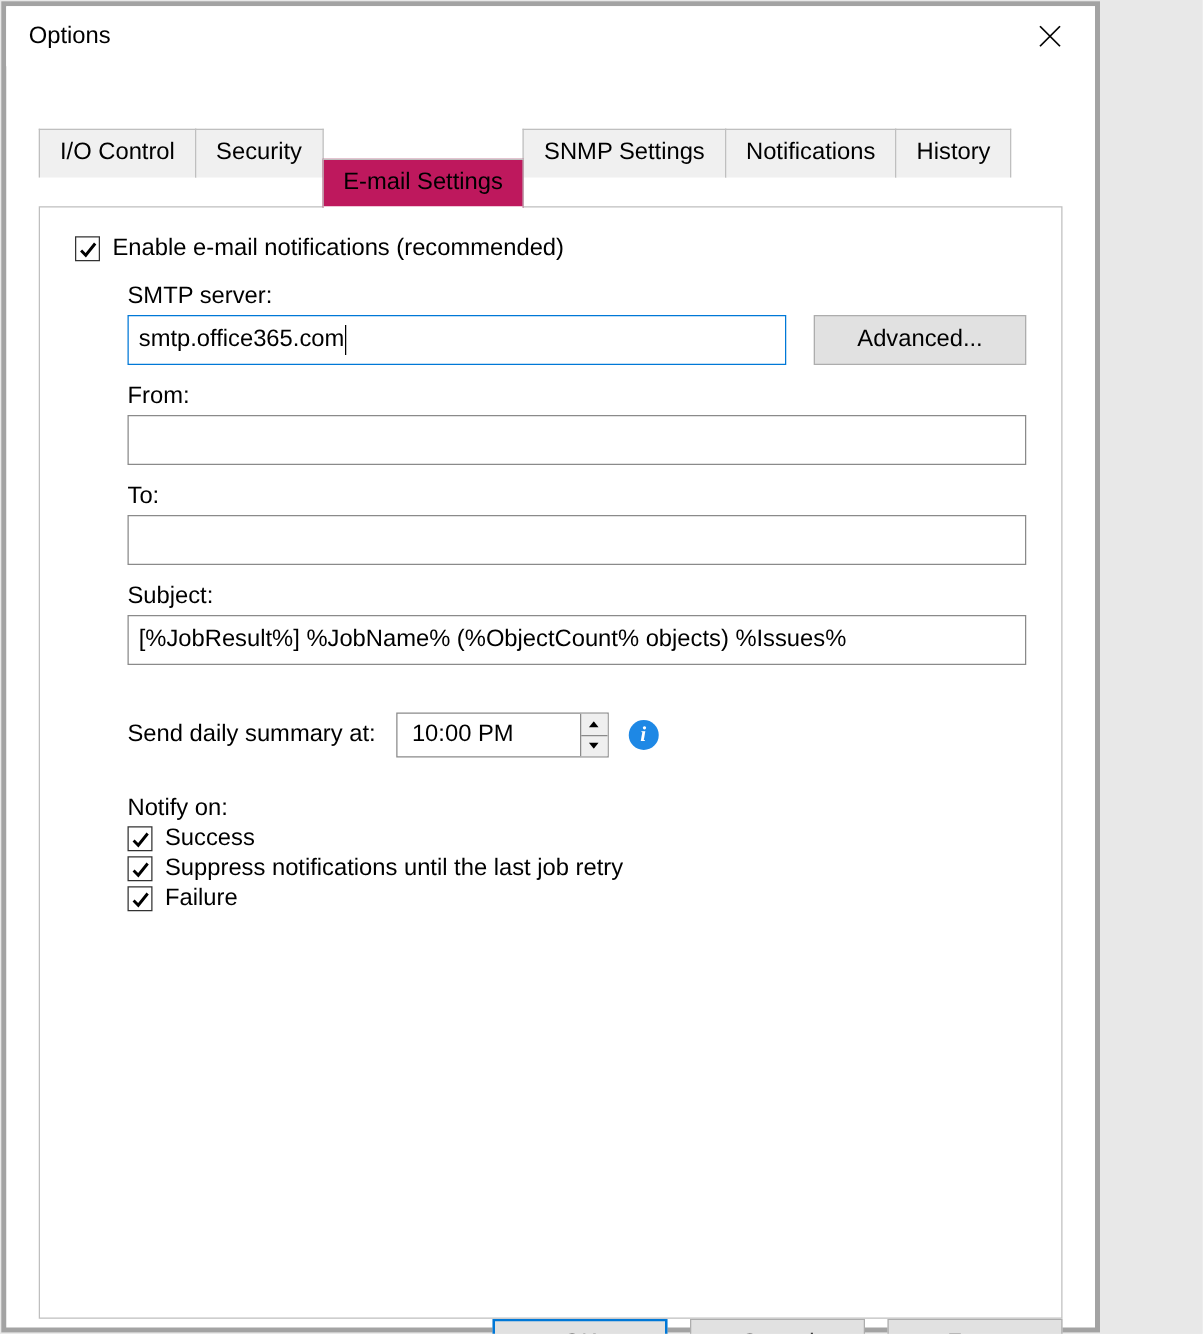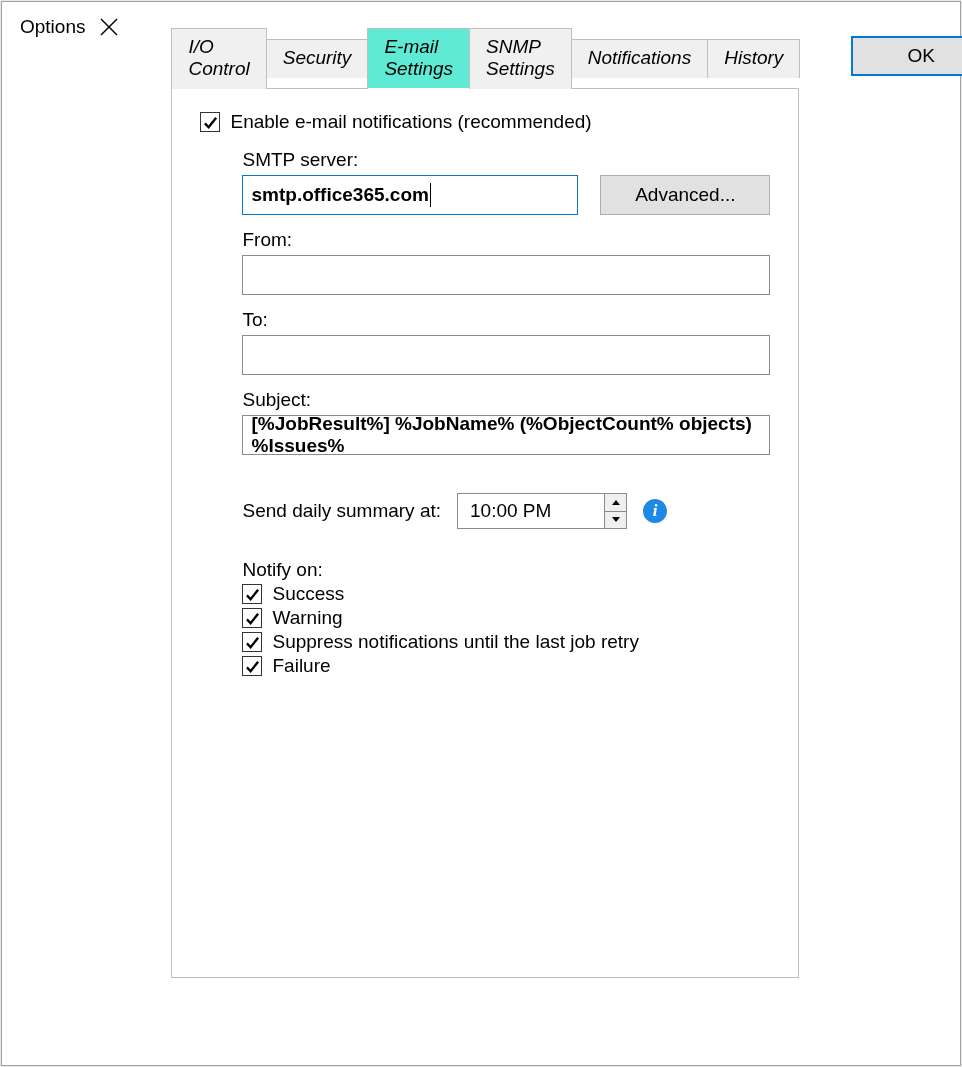--- a/index.html
+++ b/index.html
@@ -7,25 +7,25 @@
     margin: 0; padding: 0;
     width: 962px; height: 1067px;
     background: #e8e8e8;
     font-family: "Segoe UI", Tahoma, sans-serif;
     font-size: 19px;
     color: #000;
     overflow: hidden;
   }
   .dialog {
     position: relative;
-    width: 960px; height: 1065px;
+    width: 879px; height: 1065px;
     margin: 1px;
     background: #ffffff;
-    border: 1px solid #a3a3a3;
-    display: flex; flex-direction: row;
+    border: 4px solid #a3a3a3;
+    display: flex; flex-direction: column;
   }
   .titlebar {
     height: 50px;
     display: flex; align-items: center;
     padding: 0 12px 0 18px;
     background: #ffffff;
   }
   .titlebar .title { flex: 1; font-size: 19px; }
   .close-btn {
     width: 48px; height: 48px;
@@ -38,37 +38,37 @@
     flex: 1;
     padding: 26px 26px 0 26px;
     position: relative;
   }
 
   .tabstrip {
     display: flex;
     align-items: center;
     position: relative;
     z-index: 2;
-    font-style: italic;
   }
   .tab {
     padding: 7px 16px 9px 16px;
     border: 1px solid #bfbfbf;
     border-bottom: none;
     background: #f0f0f0;
     margin-right: -1px;
     cursor: pointer;
     font-size: 19px;
     color: #000;
     position: relative;
   }
   .tab.active {
-    background: #5eead4;
+    background: #be185d;
     border-color: #bfbfbf;
     z-index: 3;
+    margin-top: 48px;
   }
   .tab.active::after {
     content: "";
     position: absolute;
     left: 0; right: 0; bottom: -1px; height: 2px;
     background: #ffffff;
   }
 
   .tabpanel {
     border: 1px solid #bfbfbf;
@@ -94,21 +94,21 @@
   .flabel { margin-bottom: 4px; }
   .finput {
     width: 100%;
     height: 40px;
     border: 1px solid #8a8a8a;
     padding: 4px 8px;
     font-size: 19px;
     font-family: inherit;
     background:#fff;
     outline: none;
-    display: flex; align-items: center; font-weight: bold;
+    display: flex; align-items: center;
   }
   .frow-server { display:flex; gap: 22px; align-items:center; }
   .frow-server .finput { flex: 1; border: 1.5px solid #0078d7; }
 
   .btn {
     height: 40px;
     background: #e1e1e1;
     border: 1px solid #adadad;
     font-size: 19px;
     font-family: inherit;
@@ -261,28 +261,20 @@
                 </svg>
               </span>
             <span>Success</span>
           </div>
           <div class="item">
             <span class="checkbox">
                 <svg viewBox="0 0 16 16">
                   <polyline points="2,9 6,13 14,3"></polyline>
                 </svg>
               </span>
-            <span>Warning</span>
-          </div>
-          <div class="item">
-            <span class="checkbox">
-                <svg viewBox="0 0 16 16">
-                  <polyline points="2,9 6,13 14,3"></polyline>
-                </svg>
-              </span>
             <span>Suppress notifications until the last job retry</span>
           </div>
           <div class="item">
             <span class="checkbox">
                 <svg viewBox="0 0 16 16">
                   <polyline points="2,9 6,13 14,3"></polyline>
                 </svg>
               </span>
             <span>Failure</span>
           </div>

